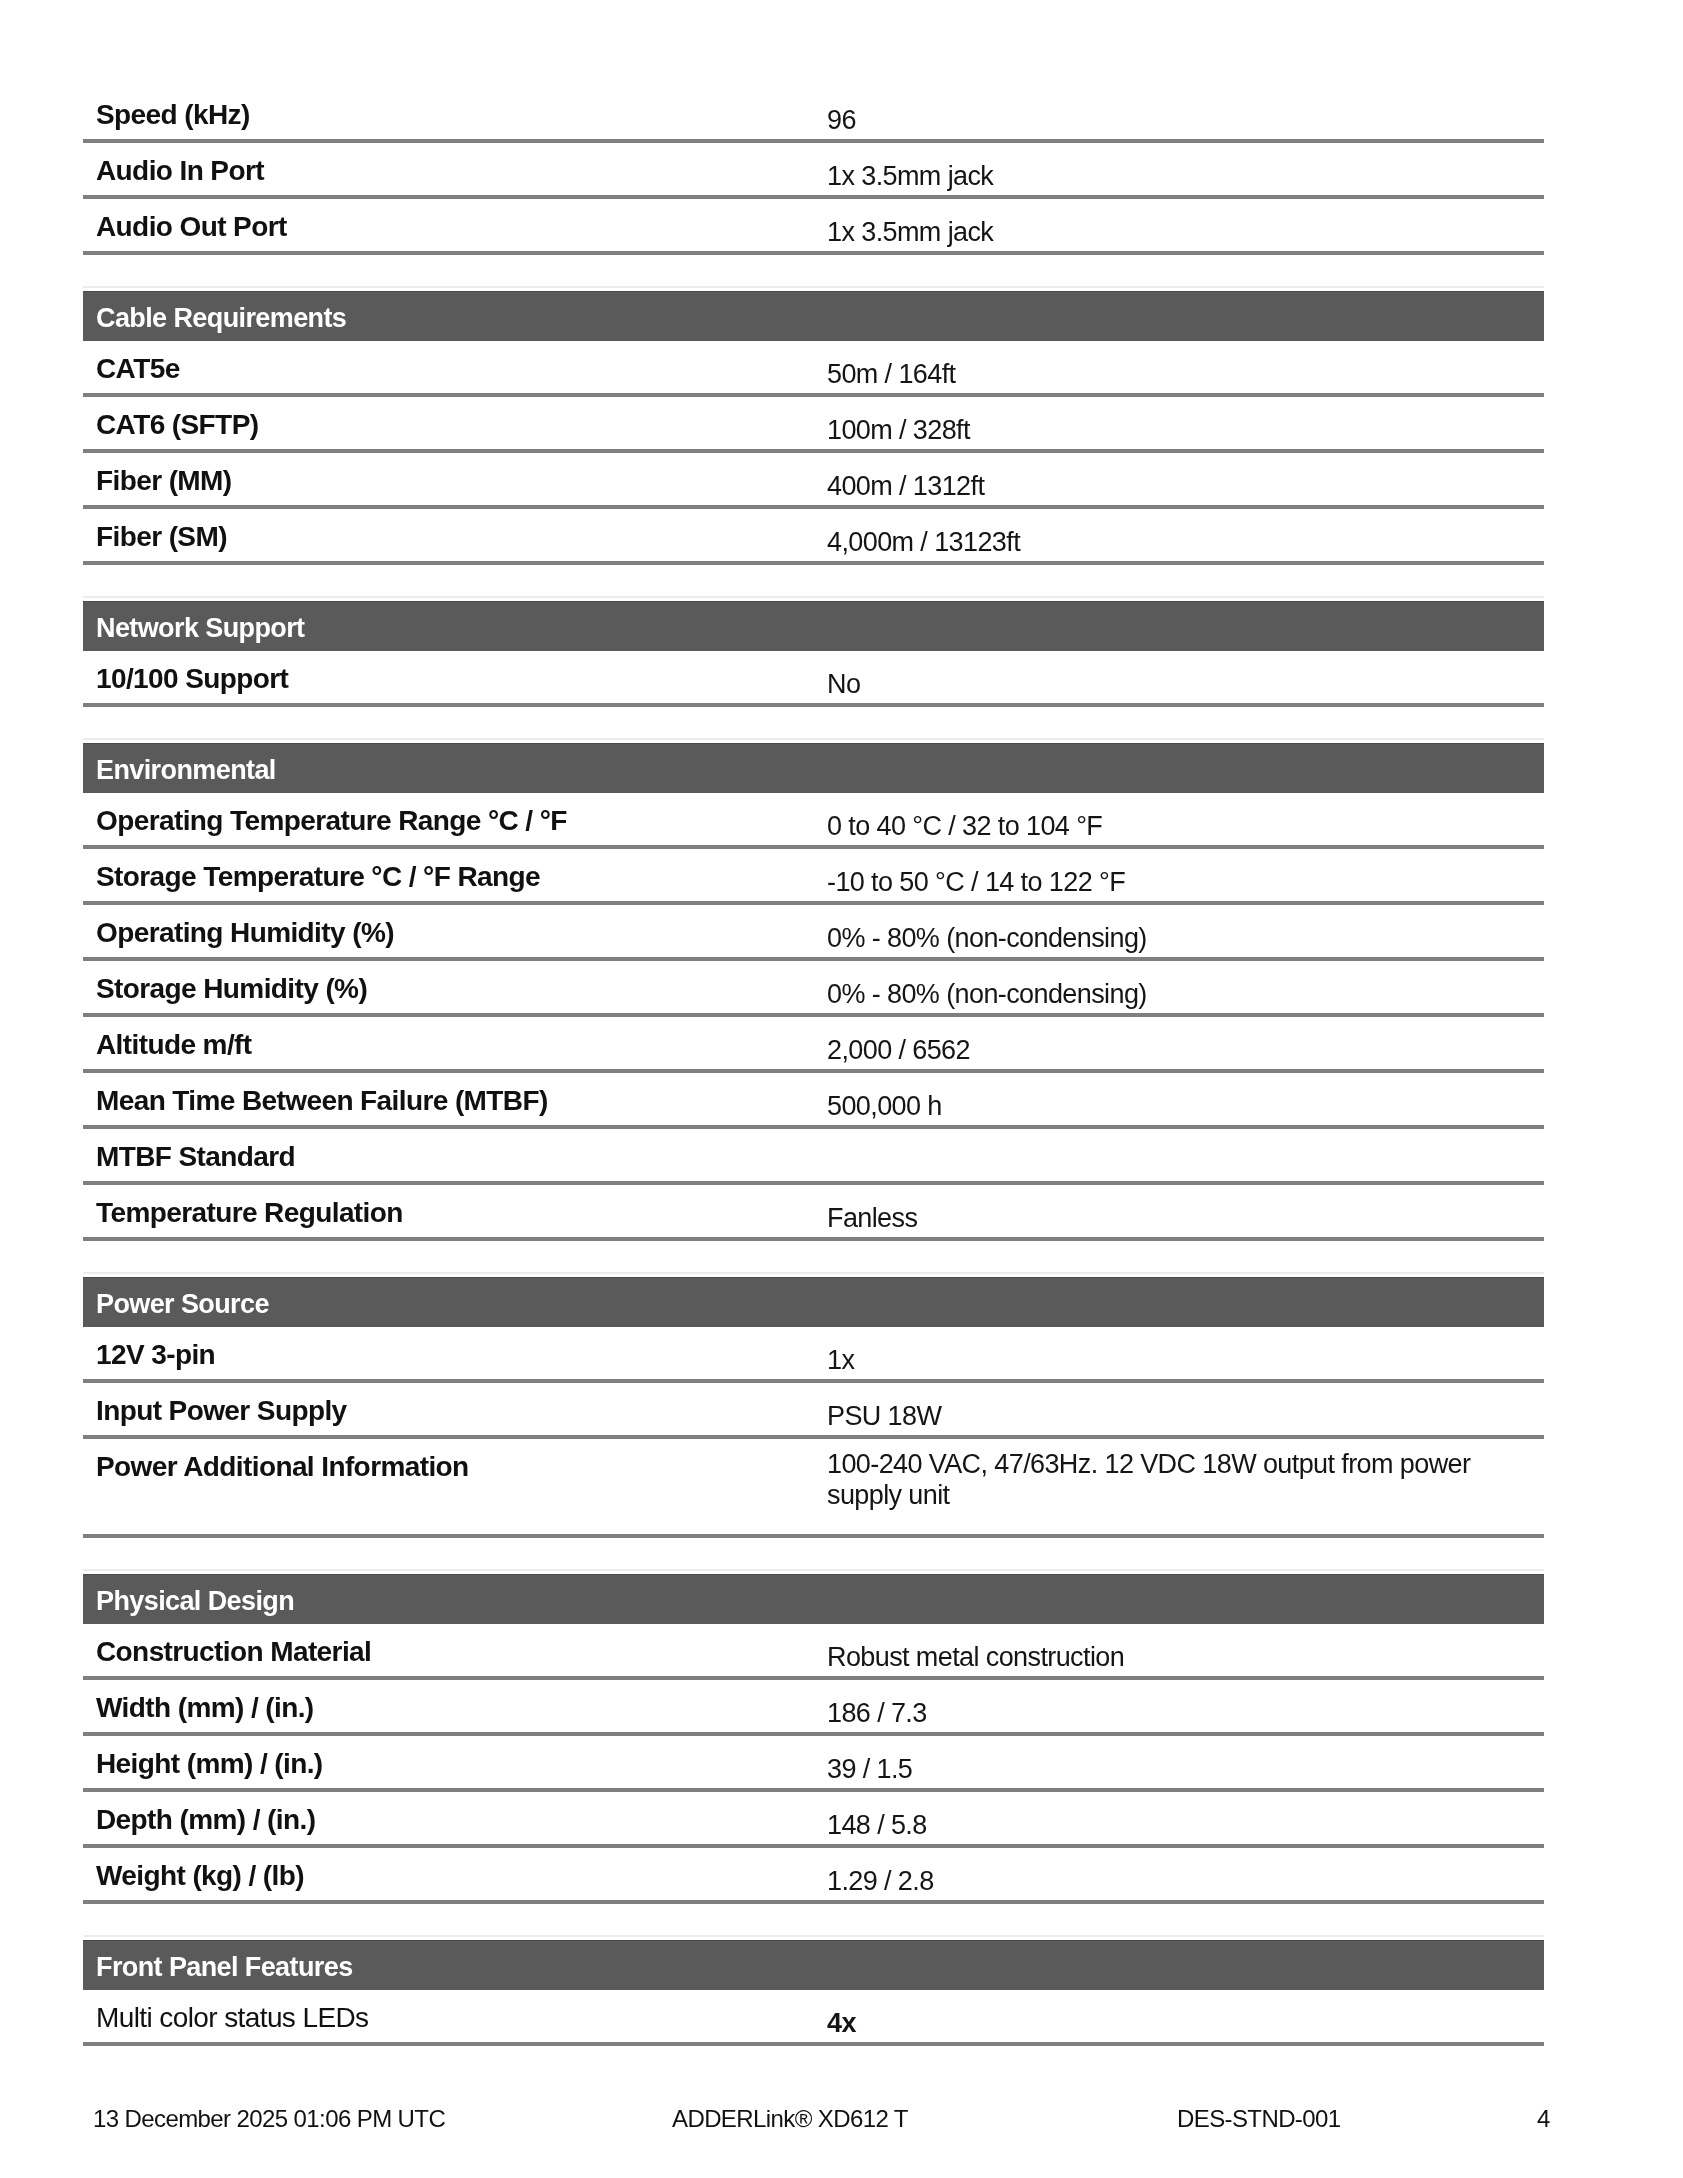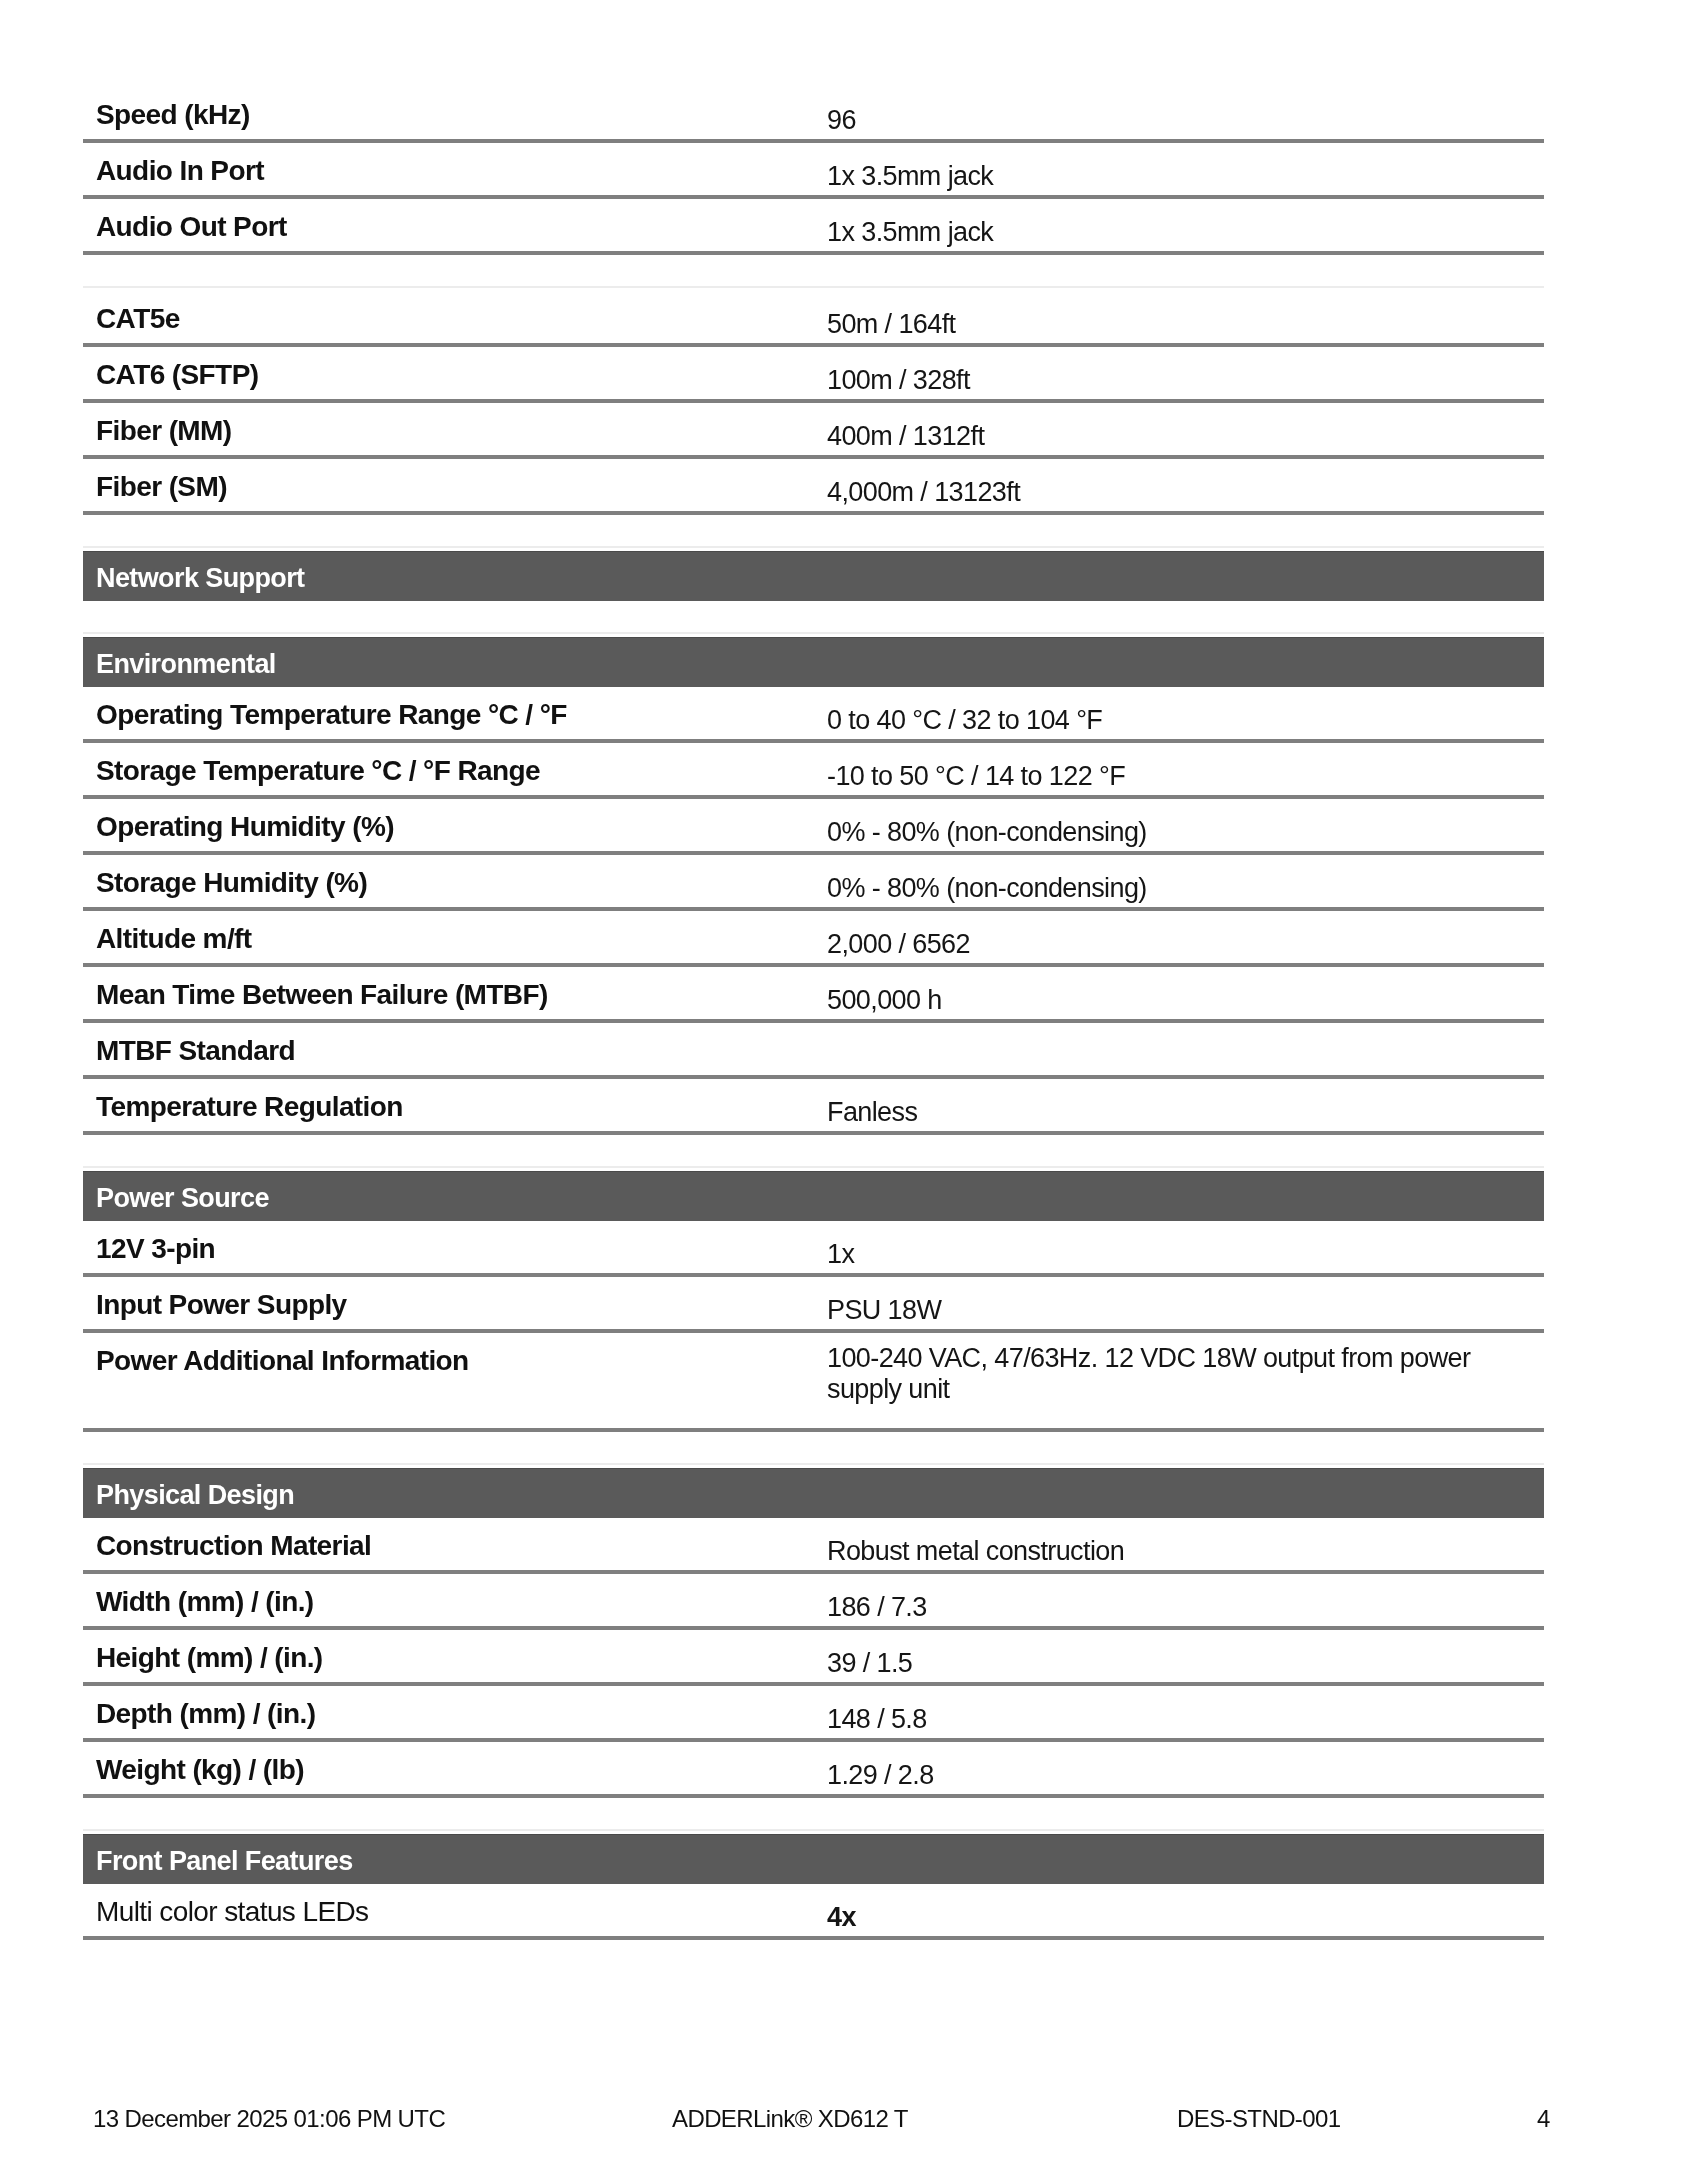--- a/index.html
+++ b/index.html
@@ -40,40 +40,47 @@
   <div class="row">
     <span class="label">Audio In Port</span>
     <span class="value">1x 3.5mm jack</span>
   </div>
   <div class="row">
     <span class="label">Audio Out Port</span>
     <span class="value">1x 3.5mm jack</span>
   </div>
 
   <div class="section-gap"></div>
+  <div class="section-header">
+    <span class="title">Cable Requirements</span>
+  </div>
   <div class="row">
     <span class="label">CAT5e</span>
     <span class="value">50m / 164ft</span>
   </div>
   <div class="row">
     <span class="label">CAT6 (SFTP)</span>
     <span class="value">100m / 328ft</span>
   </div>
   <div class="row">
     <span class="label">Fiber (MM)</span>
     <span class="value">400m / 1312ft</span>
   </div>
   <div class="row">
     <span class="label">Fiber (SM)</span>
     <span class="value">4,000m / 13123ft</span>
   </div>
 
   <div class="section-gap"></div>
   <div class="section-header">
     <span class="title">Network Support</span>
+  </div>
+  <div class="row">
+    <span class="label">10/100 Support</span>
+    <span class="value">No</span>
   </div>
 
   <div class="section-gap"></div>
   <div class="section-header">
     <span class="title">Environmental</span>
   </div>
   <div class="row">
     <span class="label">Operating Temperature Range °C / °F</span>
     <span class="value">0 to 40 °C / 32 to 104 °F</span>
   </div>

